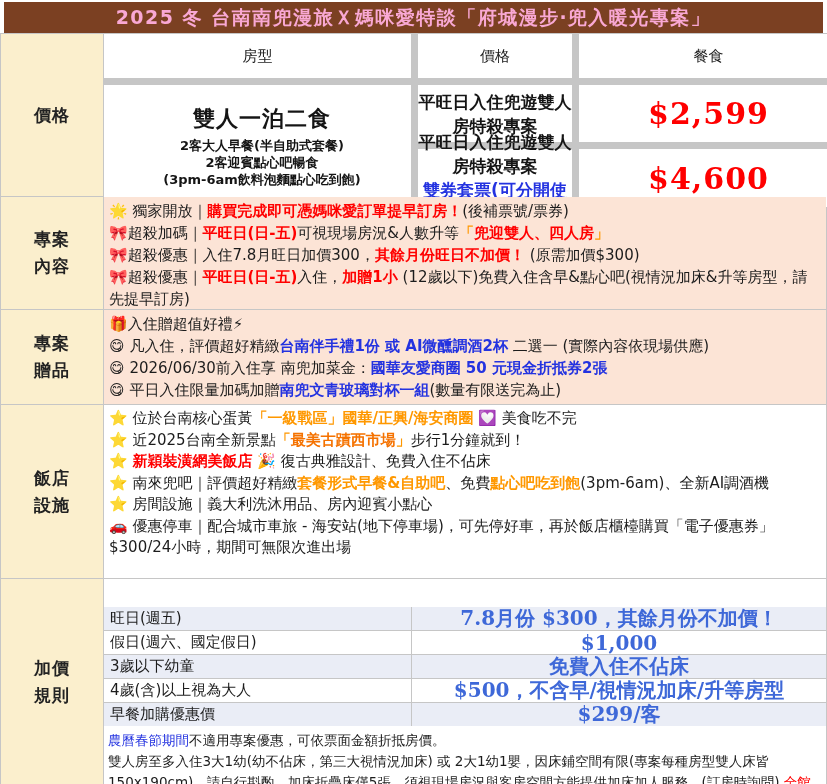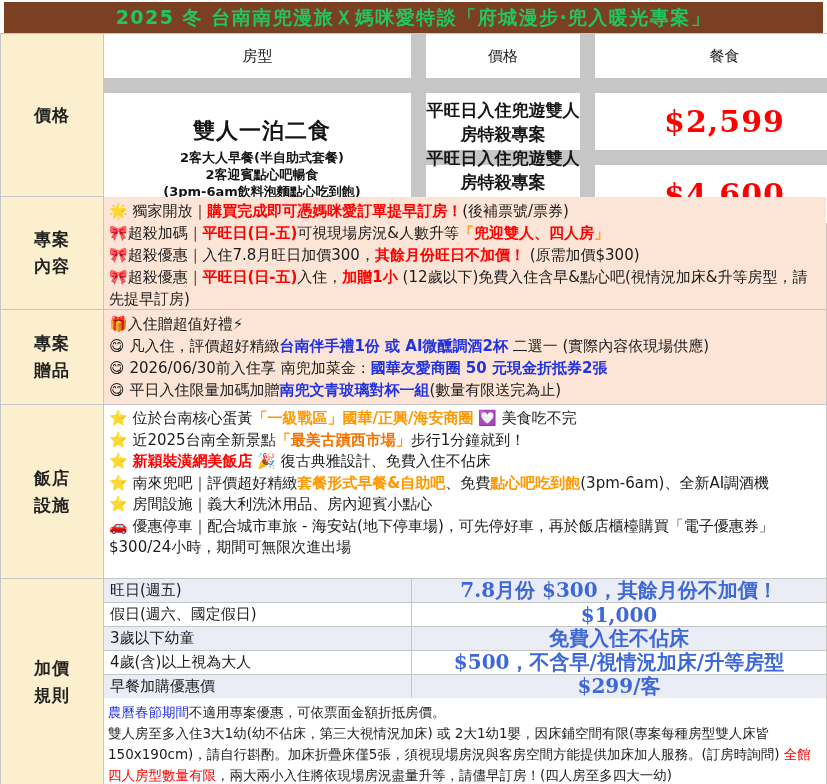--- a/index.html
+++ b/index.html
@@ -6,21 +6,21 @@
   html,body { width: 827px; height: 784px; overflow: hidden; }
   body {
     font-family: "DejaVu Sans", "Liberation Sans", sans-serif;
     background: #ffffff; color: #151515;
   }
   .page { width: 827px; height: 784px; }
 
   
   .title-wrap { padding: 2px 4px 0 4px; height: 33px; }
   .title-bar {
-    height: 31px; background: #7B4022; color: #22c55e;
+    height: 31px; background: #7B4022; color: #f9a8d4;
     display: flex; align-items: center; justify-content: center;
     font-size: 19px; font-weight: bold; letter-spacing: 1.5px;
   }
 
   
   .tbl {
     height: 751px;
     border-top: 1px solid #c6c6c6;
     border-left: 1px solid #c6c6c6;
     border-right: 1px solid #c6c6c6;
@@ -35,21 +35,21 @@
     letter-spacing: 1px;
   }
   .sec-body { flex: 1 1 auto; min-width: 0; }
 
   
   .sec-price { height: 163px; }
   .price-grid {
     display: grid; width: 722px; height: 162px;
     grid-template-columns: 307px 154px 259px;
     grid-template-rows: 44px 57px 58px;
-    gap: 15px; background: #c6c6c6;
+    gap: 7px; background: #c6c6c6;
   }
   .cell { background: #ffffff; display: flex; align-items: center; justify-content: center; flex-direction: column; }
   .cell.head { font-size: 15px; color: #1c1c1c; }
   .cell.room { font-size: 17px; font-weight: bold; text-align: center; line-height: 24px; }
   .room-sub { color: #2433E0; font-size: 17px; font-weight: bold; }
   .cell.pricev {
     font-family: "DejaVu Serif", "Liberation Serif", serif;
     font-size: 30px; font-weight: bold; color: #FF0000; letter-spacing: 1px;
   }
   .cell.meal { grid-row: 2 / span 2; padding-left: 9px; }
@@ -72,20 +72,21 @@
   .c-o2 { color: #F57200; font-weight: bold; }
 
   
   .sec-rules { height: 206px; }
   .rules-grid {
     display: grid; width: 722px; height: 119px;
     grid-template-columns: 307px 414px;
     grid-template-rows: repeat(5, 23px);
     gap: 1px; background: #c6c6c6;
     border-bottom: 1px solid #c6c6c6;
+    margin-top: 28px;
   }
   .rule-item {
     background: #fff; display: flex; align-items: center;
     padding-left: 6px; font-size: 15px; color: #1c1c1c;
   }
   .rule-value {
     background: #fff; display: flex; align-items: center; justify-content: center;
     font-size: 20px; font-weight: bold; color: #3E68D8;
     font-family: "DejaVu Serif", "Liberation Serif", serif;
   }

